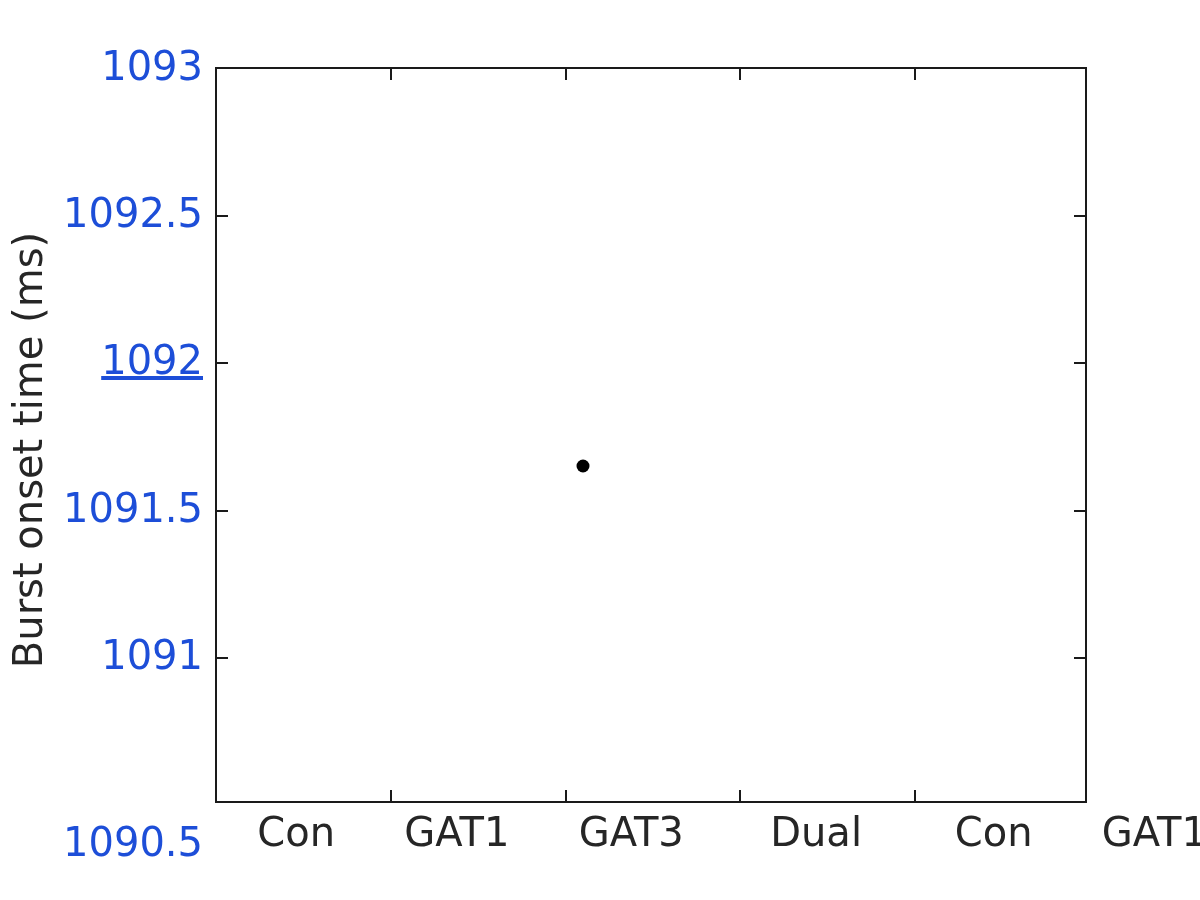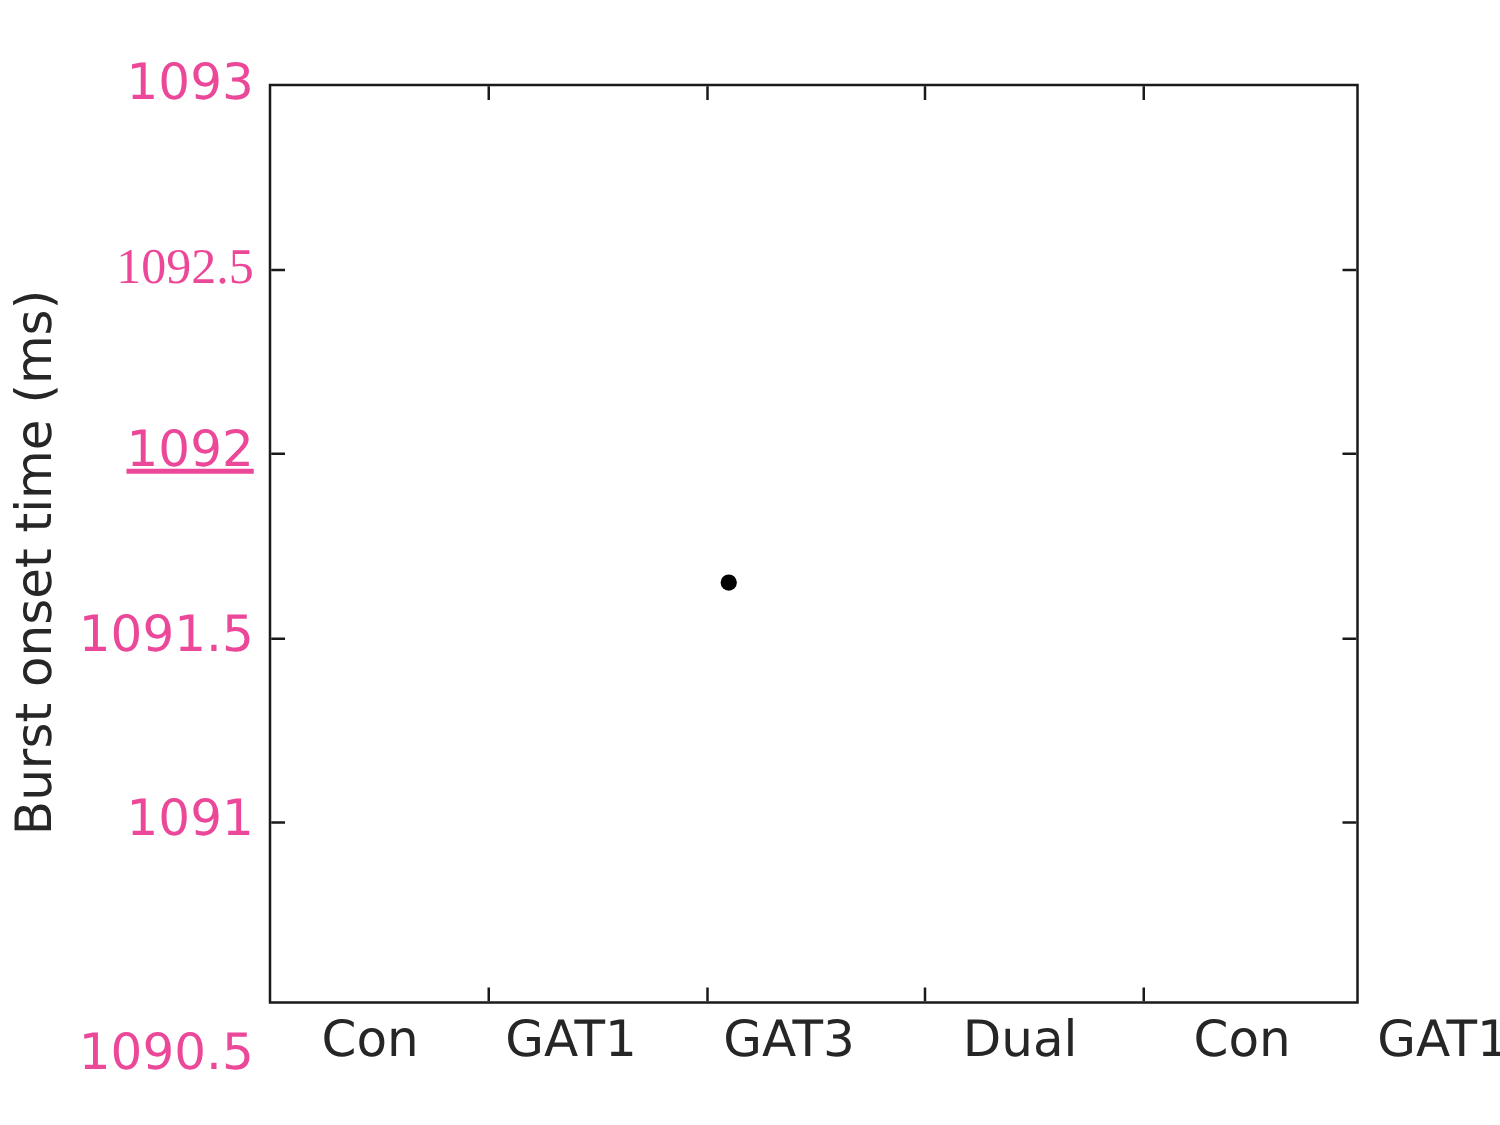--- a/index.html
+++ b/index.html
@@ -44,21 +44,21 @@
     right: 0px;
   }
   .ytick-label-wrap {
     position: absolute;
     left: 0;
     width: 203px;
     text-align: right;
     font-size: 40px;
     line-height: 1;
     white-space: nowrap;
-    color: #ec4899;
+    color: #1d4ed8;
   }
   
   .xtick-mark {
     position: absolute;
     bottom: 0px;
     height: 11px;
     width: 0;
     border-left: 2px solid #1a1a1a;
   }
   .xtick-mark.top {
@@ -103,21 +103,21 @@
 </style>
 </head>
 <body>
 
 <div id="figure">
 
   <div id="ylabel">Burst onset time (ms)</div>
 
   <div id="ytick-labels">
       <div class="ytick-label-wrap" style="top: 46px;">1093</div>
-      <div class="ytick-label-wrap" style="top: 193.2px; font-family: Liberation Serif, serif;">1092.5</div>
+      <div class="ytick-label-wrap" style="top: 193.2px;">1092.5</div>
       <div class="ytick-label-wrap" style="top: 340.4px; text-decoration: underline;">1092</div>
       <div class="ytick-label-wrap" style="top: 487.6px;">1091.5</div>
       <div class="ytick-label-wrap" style="top: 634.8px;">1091</div>
       <div class="ytick-label-wrap" style="top: 782px; margin-top: 40px;">1090.5</div>
     </div>
 
   <div id="xtick-labels">
       <div class="xtick-label-wrap" style="left: 95px;">Con</div>
       <div class="xtick-label-wrap" style="left: 269.4px;">GAT1</div>
       <div class="xtick-label-wrap" style="left: 443.8px;">GAT3</div>

